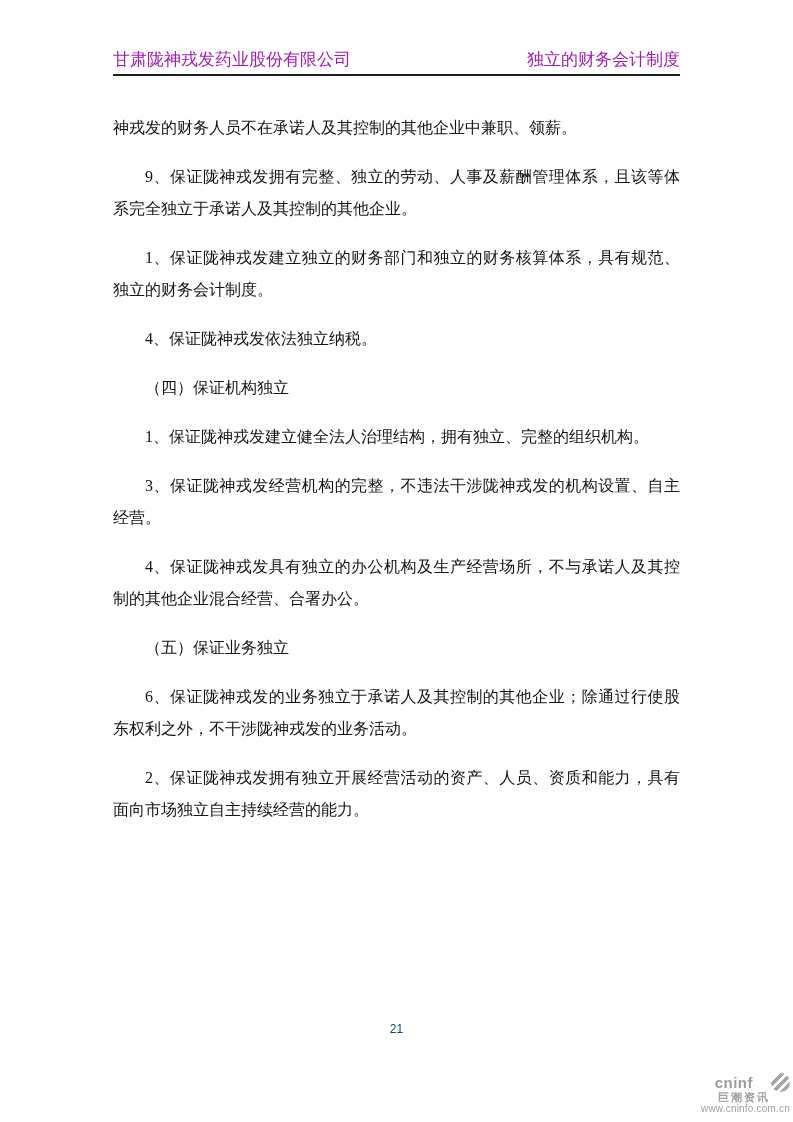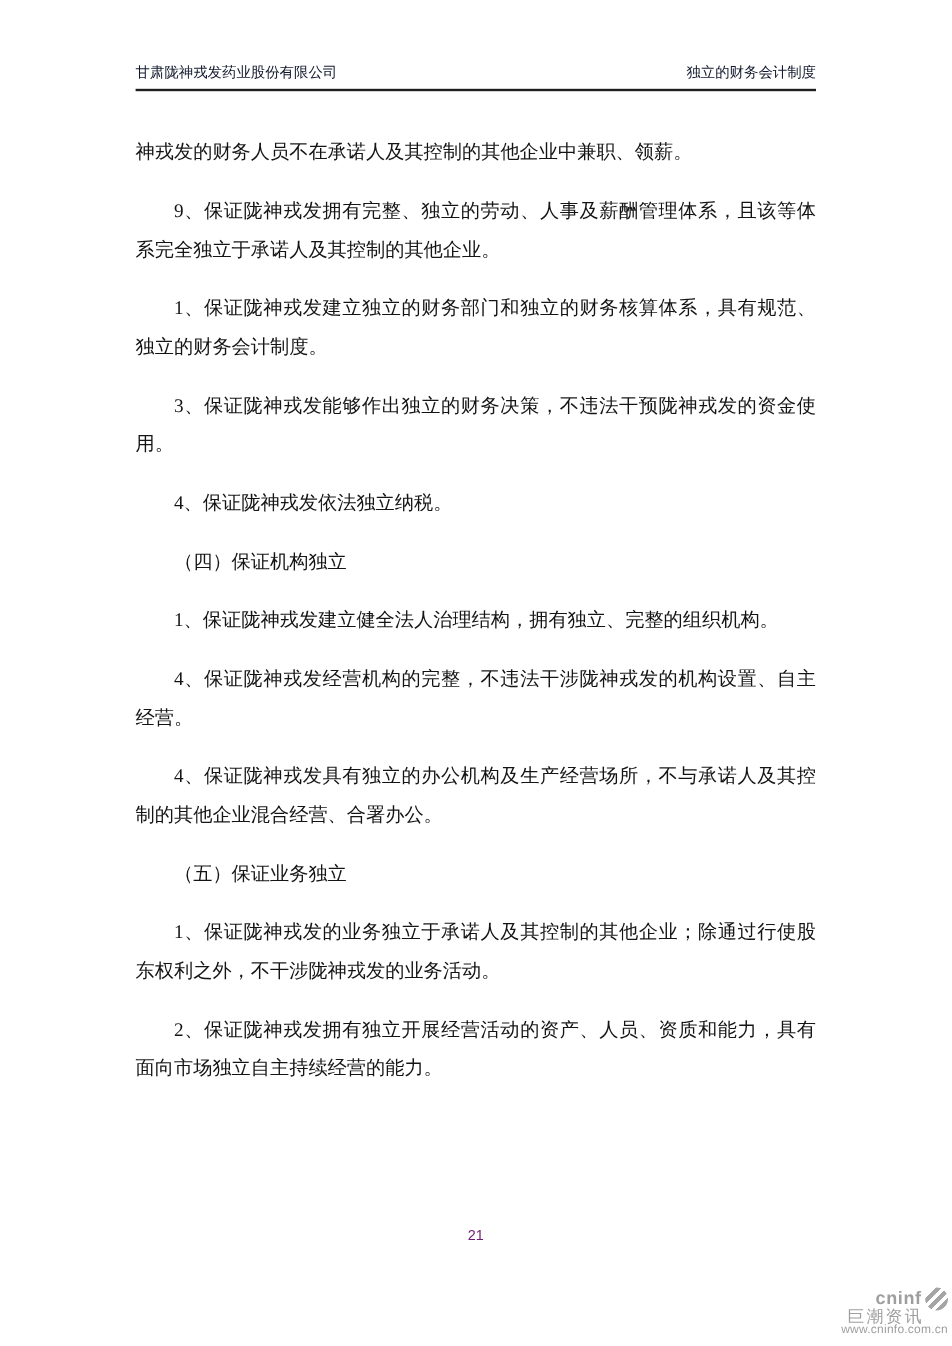--- a/index.html
+++ b/index.html
@@ -8,68 +8,69 @@
     background: #ffffff;
     position: relative;
     overflow: hidden;
     font-family: "Liberation Serif", "DejaVu Serif", serif;
     color: #141414;
   }
   .page-header {
     position: absolute;
     top: 52px; left: 113px; width: 567px;
     display: flex; justify-content: space-between;
-    font-size: 12px; line-height: 16px;
-    color: #0f172a;
+    font-size: 17px; line-height: 16px;
+    color: #a21caf;
   }
   .header-rule {
     position: absolute;
     top: 74px; left: 113px; width: 567px; height: 2px;
     background: #1f1f1f;
   }
   .doc-body {
     position: absolute;
     top: 95px; left: 113px; width: 567px;
     font-size: 16px; line-height: 32px;
     text-align: justify;
   }
   .doc-body p { margin: 17px 0 10px 0; }
   .doc-body p.indent { text-indent: 32px; }
   .page-number {
     position: absolute;
     top: 1022px; left: 0; width: 100%;
     text-align: center;
     font-family: "Liberation Sans", sans-serif;
-    font-size: 12px; color: #701a75;
+    font-size: 12px; color: #0c4a6e;
   }
   .cninfo-logo {
     position: absolute;
     top: 1073px; right: 3px;
     text-align: right;
     color: #9e9e9e;
     font-family: "Liberation Sans", sans-serif;
   }
   .logo-top {
     display: flex; align-items: center; justify-content: flex-end;
-    gap: 3px;
+    gap: 18px;
   }
   .logo-brand {
     font-size: 15px; font-weight: bold; letter-spacing: 0.5px;
     line-height: 18px;
   }
   .logo-swirl {
     display: inline-block;
     width: 19px; height: 19px;
     border-radius: 50%;
     background: repeating-linear-gradient(135deg, #a5a5a5 0 3.5px, #ffffff 3.5px 6.5px);
   }
   .logo-cn {
-    font-size: 14px; letter-spacing: 2px;
+    font-size: 11px; letter-spacing: 2px;
     margin: 0 20px 1px 0;
     line-height: 10px;
+    font-weight: bold;
   }
   .logo-url {
     font-size: 10px; line-height: 12px;
     letter-spacing: 0.2px;
     text-align: center;
   }
 </style>
 </head>
 <body>
 
@@ -77,28 +78,27 @@
   <span>甘肃陇神戎发药业股份有限公司</span>
   <span>独立的财务会计制度</span>
 </div>
 
 <div class="header-rule"></div>
 
 <div class="doc-body" id="doc-body">
     <p>神戎发的财务人员不在承诺人及其控制的其他企业中兼职、领薪。</p>
     <p class="indent">9、保证陇神戎发拥有完整、独立的劳动、人事及薪酬管理体系，且该等体系完全独立于承诺人及其控制的其他企业。</p>
     <p class="indent">1、保证陇神戎发建立独立的财务部门和独立的财务核算体系，具有规范、独立的财务会计制度。</p>
-    <p class="indent">3、保证陇神戎发能够作出独立的财务决策，不违法干预陇神戎发的资金使用。</p>
     <p class="indent">4、保证陇神戎发依法独立纳税。</p>
     <p class="indent">（四）保证机构独立</p>
     <p class="indent">1、保证陇神戎发建立健全法人治理结构，拥有独立、完整的组织机构。</p>
-    <p class="indent">4、保证陇神戎发经营机构的完整，不违法干涉陇神戎发的机构设置、自主经营。</p>
+    <p class="indent">3、保证陇神戎发经营机构的完整，不违法干涉陇神戎发的机构设置、自主经营。</p>
     <p class="indent">4、保证陇神戎发具有独立的办公机构及生产经营场所，不与承诺人及其控制的其他企业混合经营、合署办公。</p>
     <p class="indent">（五）保证业务独立</p>
-    <p class="indent">1、保证陇神戎发的业务独立于承诺人及其控制的其他企业；除通过行使股东权利之外，不干涉陇神戎发的业务活动。</p>
+    <p class="indent">6、保证陇神戎发的业务独立于承诺人及其控制的其他企业；除通过行使股东权利之外，不干涉陇神戎发的业务活动。</p>
     <p class="indent">2、保证陇神戎发拥有独立开展经营活动的资产、人员、资质和能力，具有面向市场独立自主持续经营的能力。</p>
   </div>
 
 <div class="page-number">21</div>
 
 <div class="cninfo-logo">
   <div class="logo-top">
     <span class="logo-brand">cninf</span>
     <span class="logo-swirl"></span>
   </div>

